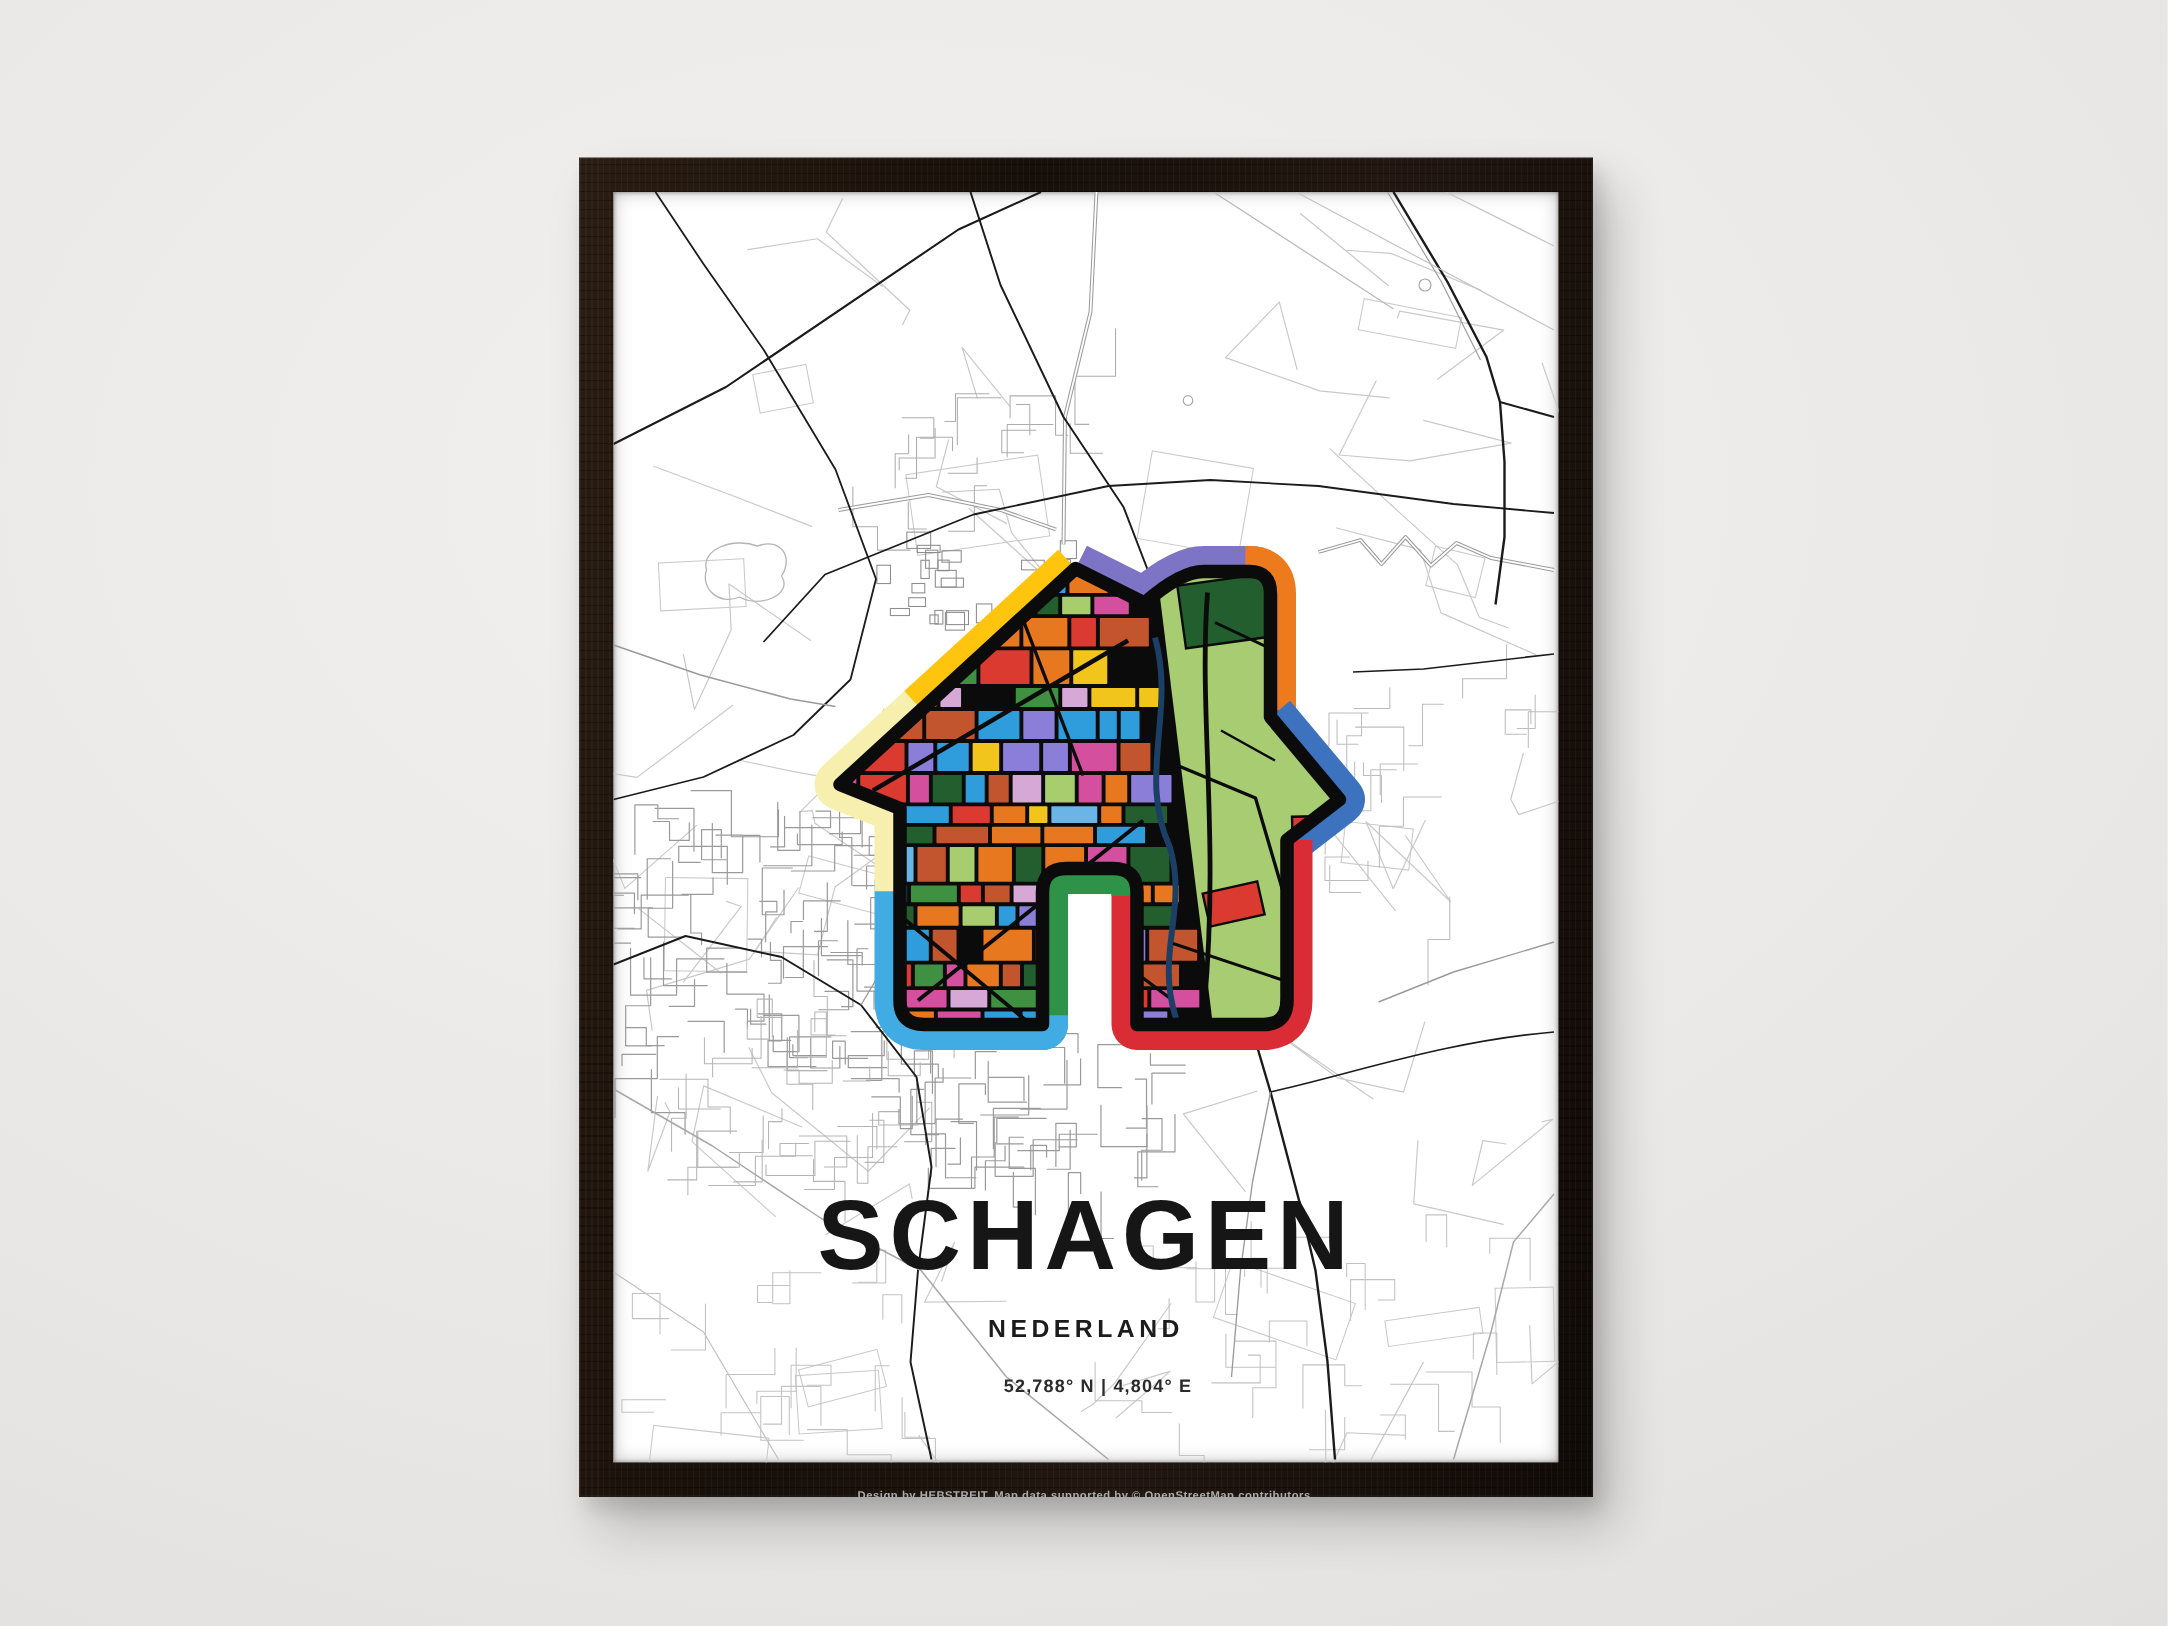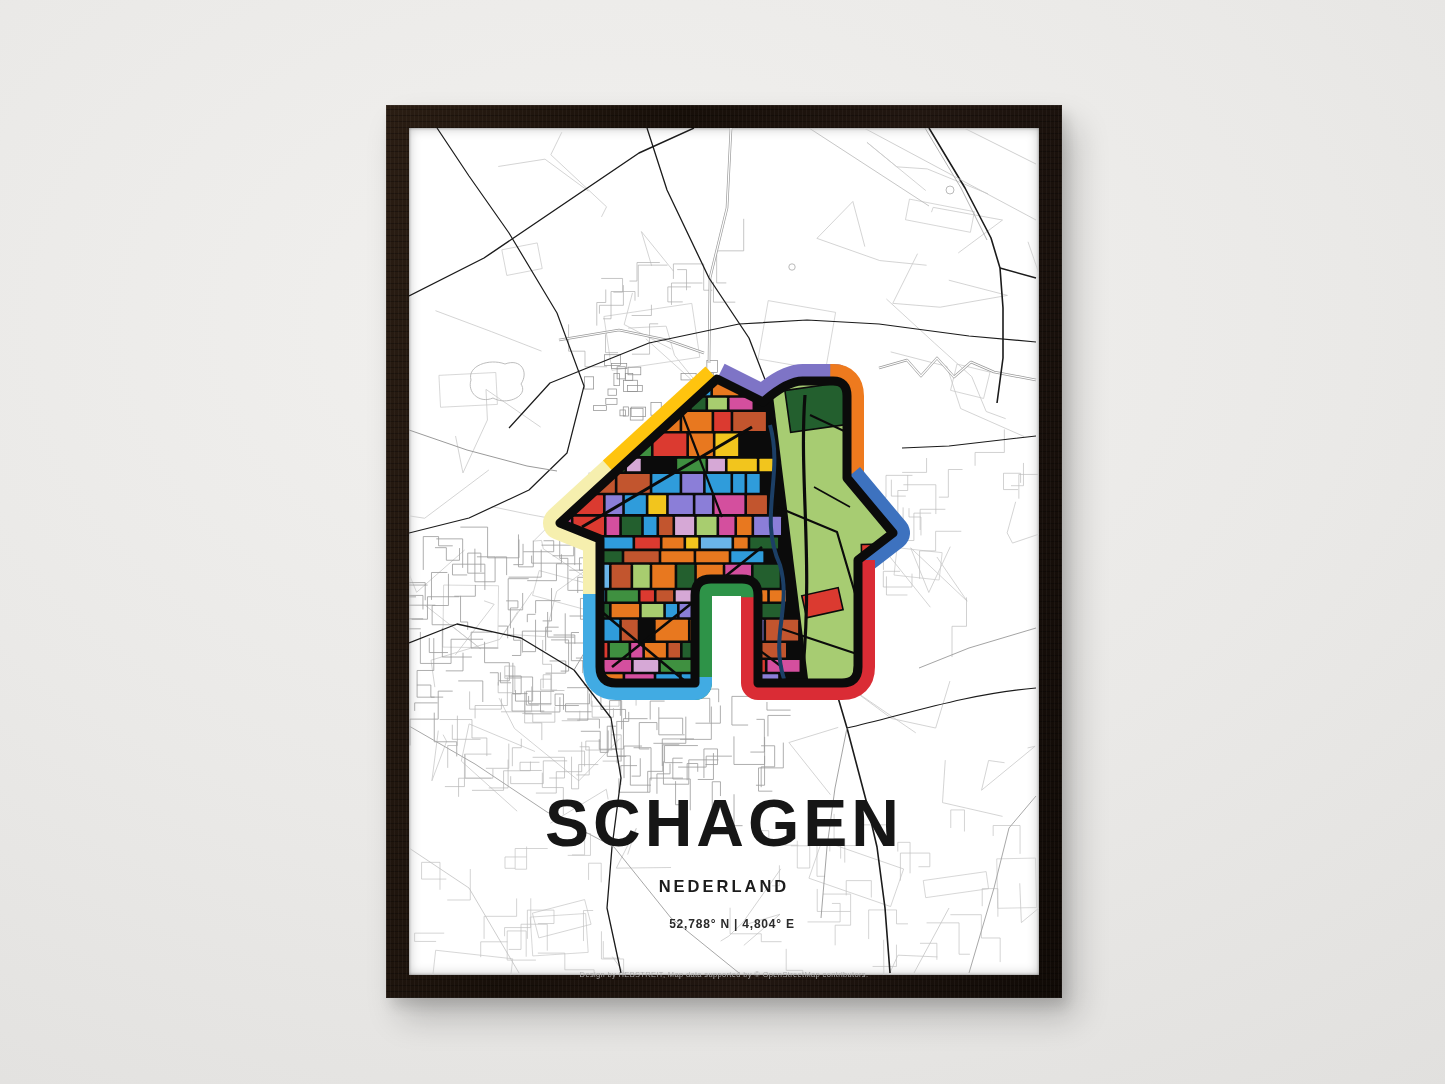--- a/index.html
+++ b/index.html
@@ -17,21 +17,21 @@
   .frame::before{content:"";position:absolute;inset:0;border:1px solid rgba(255,255,255,.05);pointer-events:none;}
   .poster{position:absolute;left:23px;top:23px;right:23px;bottom:23px;background:#fff;
     box-shadow: inset 0 0 12px rgba(0,0,0,.25), inset 0 0 3px rgba(0,0,0,.45);}
   .poster svg{position:absolute;display:block;}
   #bg-map{left:0;top:0;}
   #house{left:123px;top:219px;}
   .ptext{position:absolute;left:0;right:0;text-align:center;color:#161616;}
   .title{top:662px;font-size:66px;line-height:1;font-weight:800;letter-spacing:4px;}
   .subtitle{top:749px;font-size:16.5px;font-weight:700;letter-spacing:3px;color:#1c1c1c;}
   .coords{top:789px;font-size:12px;font-weight:700;letter-spacing:0.8px;color:#2b2b2b;margin-left:16px;}
-  .attrib{top:842px;font-size:7.5px;font-weight:400;letter-spacing:.35px;color:#ababab;}
+  .attrib{top:864px;font-size:7.5px;font-weight:700;letter-spacing:.35px;color:#ababab;}
 </style>
 </head>
 <body>
 
 <div class="stage">
   <div class="wall"></div>
   <div class="frame">
     <div class="poster">
       <svg id="bg-map" width="630" height="847" viewBox="0 0 630 847">
           <g>

